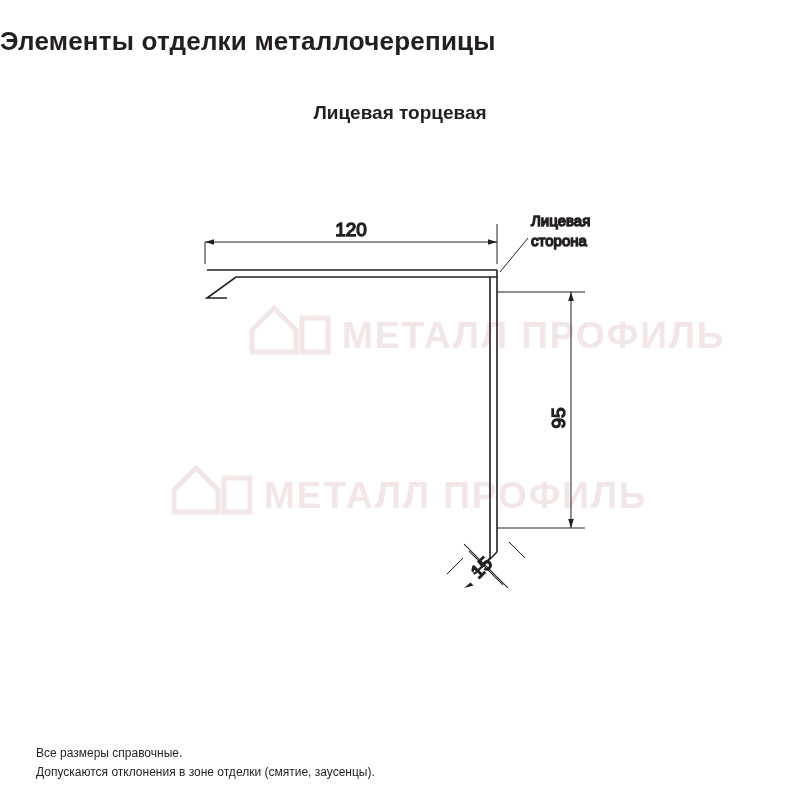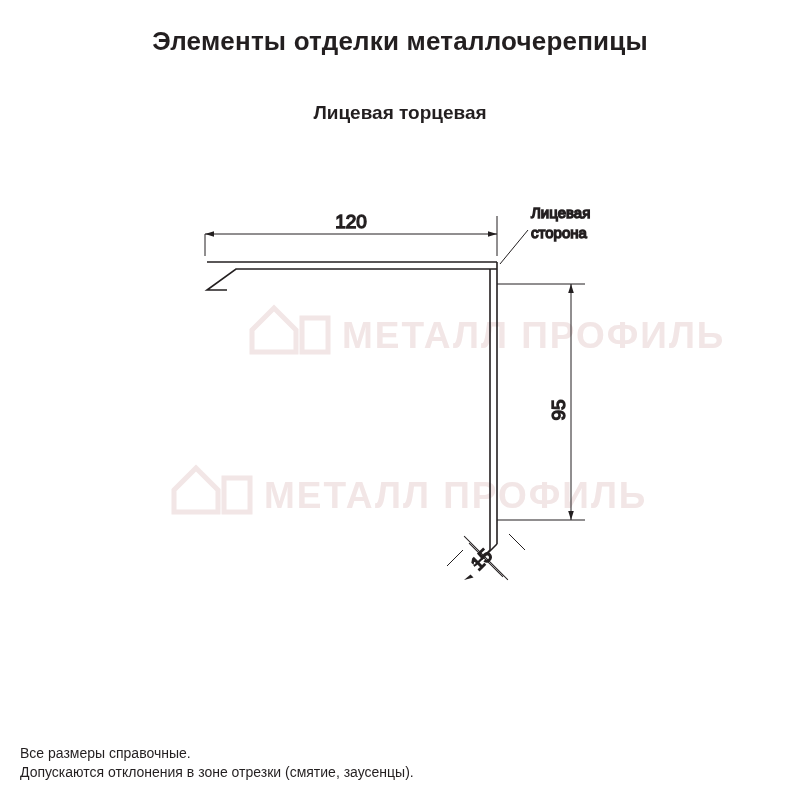--- a/index.html
+++ b/index.html
@@ -17,21 +17,20 @@
   }
   .page {
     position: absolute;
     inset: 0;
   }
   .title {
     position: absolute;
     top: 26px;
     left: 0;
     width: 800px;
-    text-align: center;
     font-size: 26px;
     font-weight: bold;
     letter-spacing: 0.2px;
   }
   .subtitle {
     position: absolute;
     top: 102px;
     left: 0;
     width: 800px;
     text-align: center;
@@ -42,38 +41,38 @@
     position: absolute;
     top: 142px;
     left: 0;
     width: 800px;
     text-align: center;
     font-size: 19px;
     font-weight: bold;
   }
   .drawing {
     position: absolute;
-    top: 172px;
+    top: 180px;
     left: 0;
     width: 776px;
     height: 470px;
   }
   .watermark {
     position: absolute;
     left: 4px;
     top: 180px;
     width: 800px;
     height: 470px;
     pointer-events: none;
   }
   .footnotes {
     position: absolute;
-    left: 20px;
+    left: 36px;
     bottom: 18px;
-    font-size: 14px;
+    font-size: 12px;
     line-height: 19px;
   }
   .footnotes div {
     white-space: nowrap;
   }
   svg { display: block; }
   .dim-text {
     font-family: "Liberation Sans", sans-serif;
     font-size: 19px;
     fill: #231f20;
@@ -165,16 +164,16 @@
       <g stroke="#231f20" stroke-width="1">
         <line x1="500" y1="92" x2="528" y2="58"></line>
       </g>
       <text class="note-text" x="531" y="46">Лицевая</text>
       <text class="note-text" x="531" y="66">сторона</text>
     </svg>
   </div>
 
   <div class="footnotes">
     <div>Все размеры справочные.</div>
-    <div>Допускаются отклонения в зоне отрезки (смятие, заусенцы).</div>
+    <div>Допускаются отклонения в зоне отделки (смятие, заусенцы).</div>
   </div>
 
 </div>
 
 </body></html>

